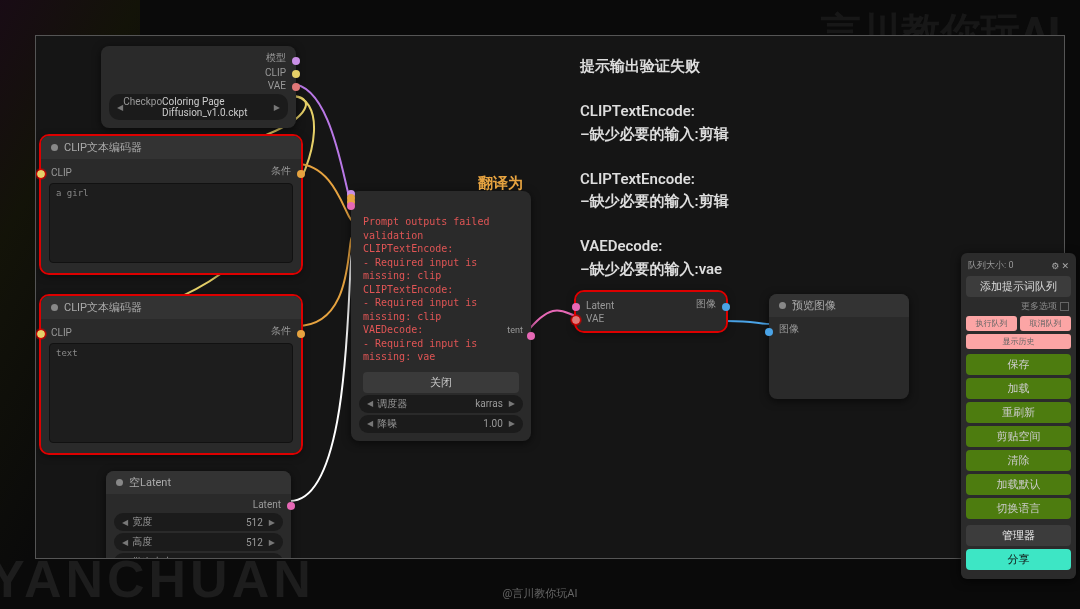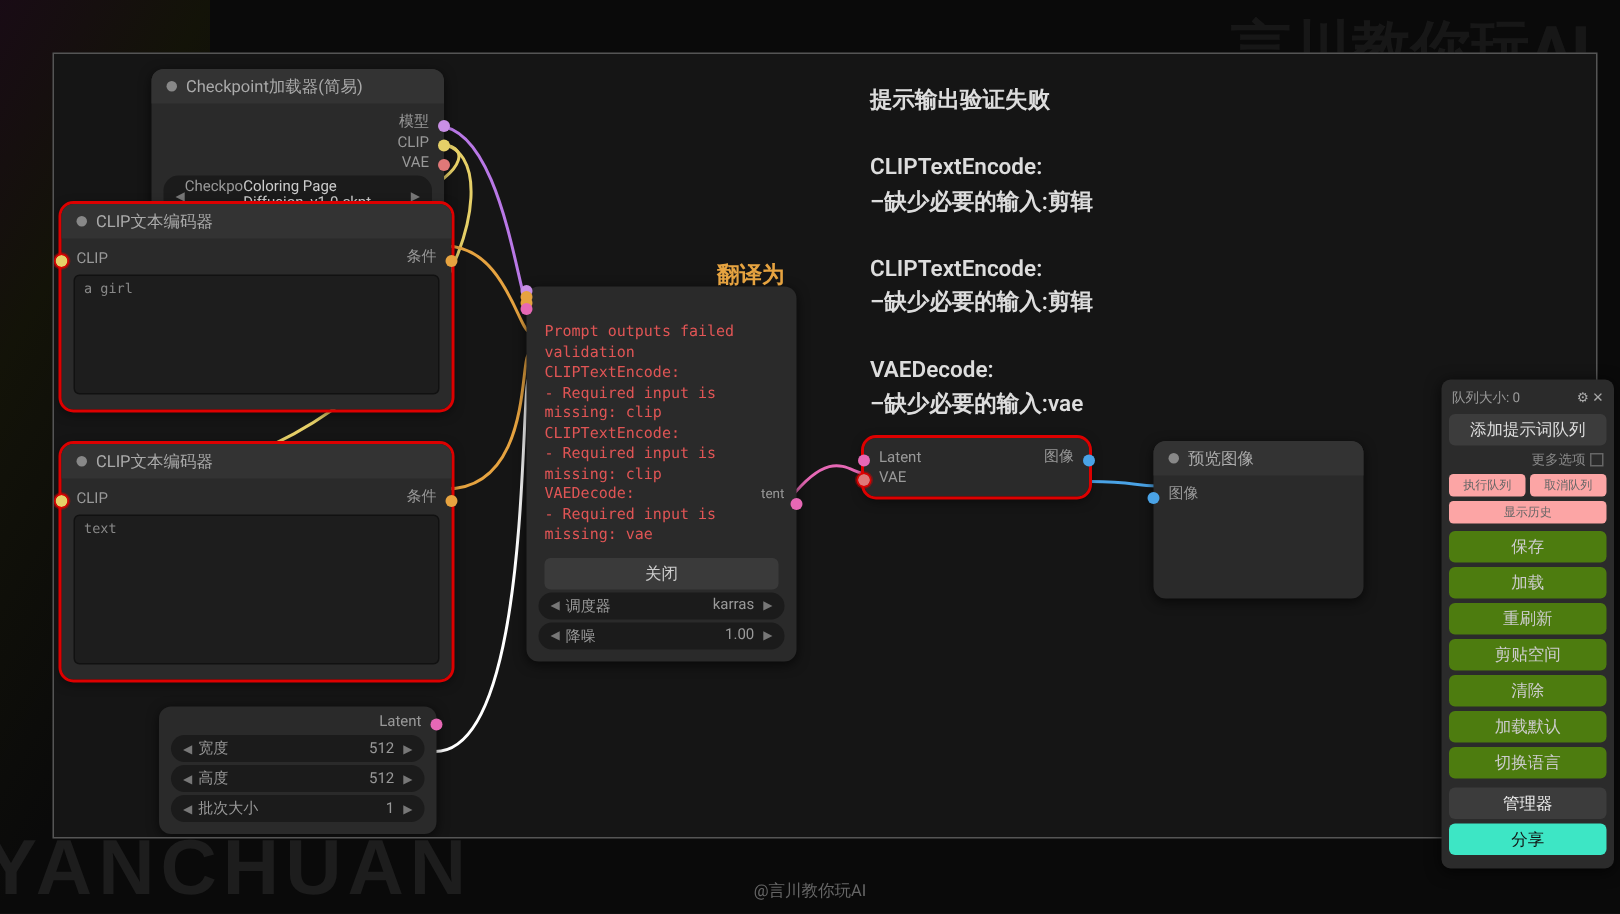--- a/index.html
+++ b/index.html
@@ -61,24 +61,20 @@
   <path d="M255 60 C300 60 250 130 13 128" stroke="#e6d068" stroke-width="2" fill="none"></path>
   <path d="M255 60 C320 60 250 290 13 288" stroke="#e6d068" stroke-width="2" fill="none"></path>
   <path d="M261 128 C300 128 310 185 317 185" stroke="#e6a340" stroke-width="2" fill="none"></path>
   <path d="M261 290 C320 290 310 200 317 200" stroke="#e6a340" stroke-width="2" fill="none"></path>
   <path d="M254 465 C320 465 310 215 317 215" stroke="#fff" stroke-width="2" fill="none"></path>
   <path d="M491 296 C520 260 530 280 542 280" stroke="#e668b5" stroke-width="2" fill="none"></path>
   <path d="M691 285 C720 285 720 288 735 288" stroke="#4aa3e6" stroke-width="2" fill="none"></path>
 </svg>
 
 <div class="node" style="left:65px; top:10px; width:195px;">
-  <div class="node-title">
-        <span class="dot-grey"></span>
-        <span>Checkpoint加载器(简易)</span>
-      </div>
   <div class="node-body">
     <div class="row">
           <span></span>
           <span>模型</span>
           <span class="port out p-model"></span>
         </div>
     <div class="row">
           <span></span>
           <span>CLIP</span>
           <span class="port out p-clip"></span>
@@ -125,20 +121,24 @@
       <span class="port in p-clip err"></span>
       <span>CLIP</span>
       <span>条件</span>
       <span class="port out p-cond"></span>
     </div>
     <div class="textarea" style="min-height:100px;">text</div>
   </div>
 </div>
 
 <div class="node" style="left:70px; top:435px; width:185px;">
+  <div class="node-title">
+        <span class="dot-grey"></span>
+        <span>空Latent</span>
+      </div>
   <div class="node-body">
     <div class="row">
           <span></span>
           <span>Latent</span>
           <span class="port out p-latent"></span>
         </div>
     <div class="pill">
           <span class="chev">◀</span>
           <span style="flex:1;text-align:left;padding-left:4px">宽度</span>
           <span>512</span>

